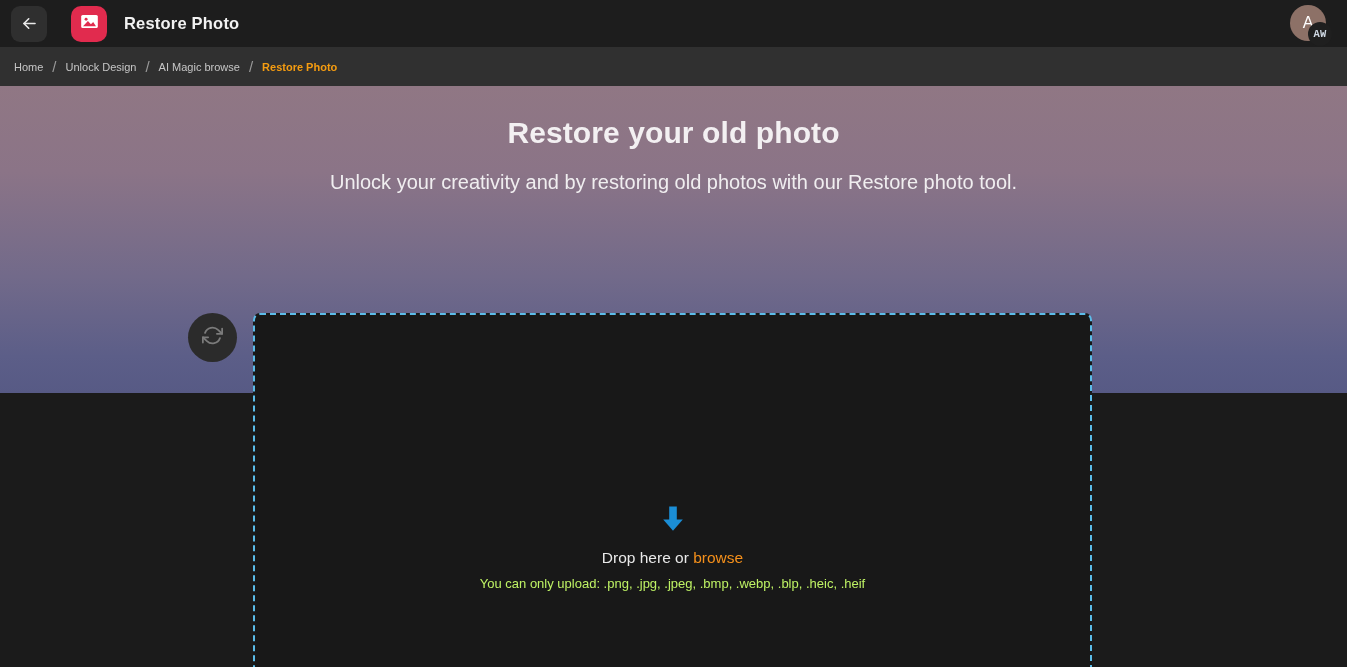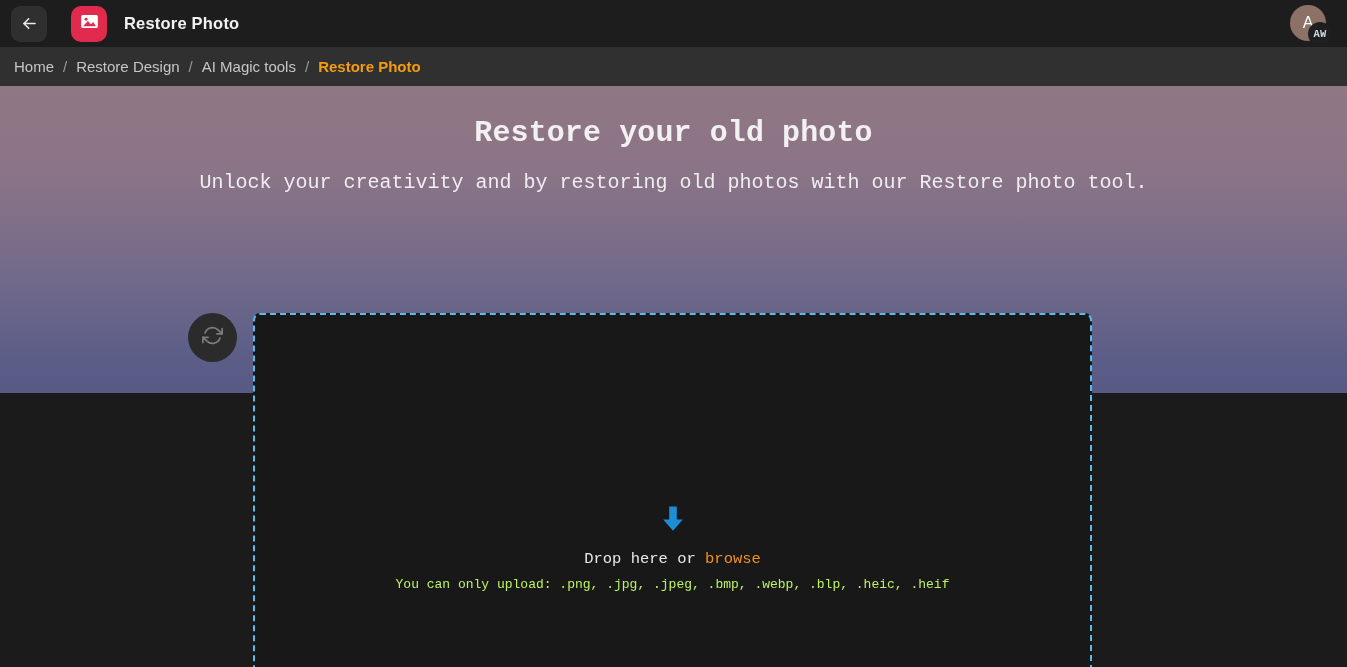--- a/index.html
+++ b/index.html
@@ -80,21 +80,21 @@
   .crumbbar {
     height: 39px;
     background: #303030;
     display: flex;
     align-items: center;
     padding-left: 14px;
     gap: 0px;
   }
   .crumb {
     color: #c6c6c6;
-    font-size: 15px;
+    font-size: 11px;
     cursor: pointer;
     white-space: nowrap;
   }
   .crumb.active {
     color: #f59c10;
     font-weight: bold;
     cursor: default;
   }
   .crumb-sep {
     color: #9a9a9a;
@@ -173,21 +173,21 @@
     font-size: 13px;
     color: #bef264;
   }
 
   
   .page-body {
     position: relative;
     background: #1b1b1b;
     height: 274px;
   }
-  .stage { position: relative; font-family: Liberation Mono, monospace; }
+  .stage { position: relative; }
 </style>
 </head>
 <body>
 
 <div class="appbar">
 
   <div class="back-btn">
     <span>
       <svg width="19" height="19" viewBox="0 0 24 24" fill="none" stroke="#eaeaea" stroke-width="2" stroke-linecap="round" stroke-linejoin="round">
         <line x1="19" y1="12" x2="5" y2="12"></line>
@@ -210,23 +210,23 @@
 
   <div class="avatar-wrap">
     <div class="avatar">A</div>
     <div class="avatar-badge">AW</div>
   </div>
 </div>
 
 <div class="crumbbar">
   <span class="crumb">Home</span>
   <span class="crumb-sep">/</span>
-  <span class="crumb">Restore Design</span>
+  <span class="crumb">Unlock Design</span>
   <span class="crumb-sep">/</span>
-  <span class="crumb">AI Magic tools</span>
+  <span class="crumb">AI Magic browse</span>
   <span class="crumb-sep">/</span>
   <span class="crumb active">Restore Photo</span>
 </div>
 
 <div class="stage">
 
   <div class="hero">
     <div class="hero-title">Restore your old photo</div>
     <div class="hero-sub">Unlock your creativity and by restoring old photos with our Restore photo tool.</div>
   </div>

